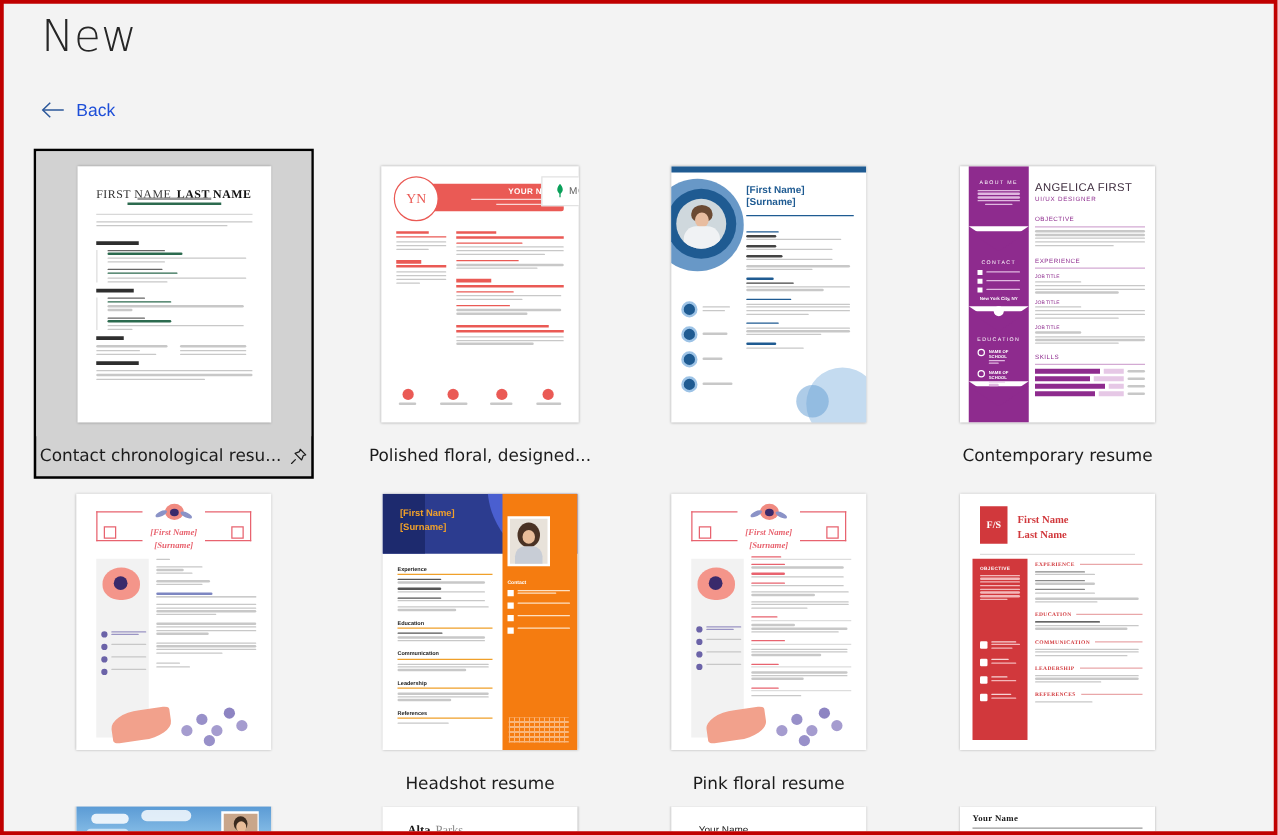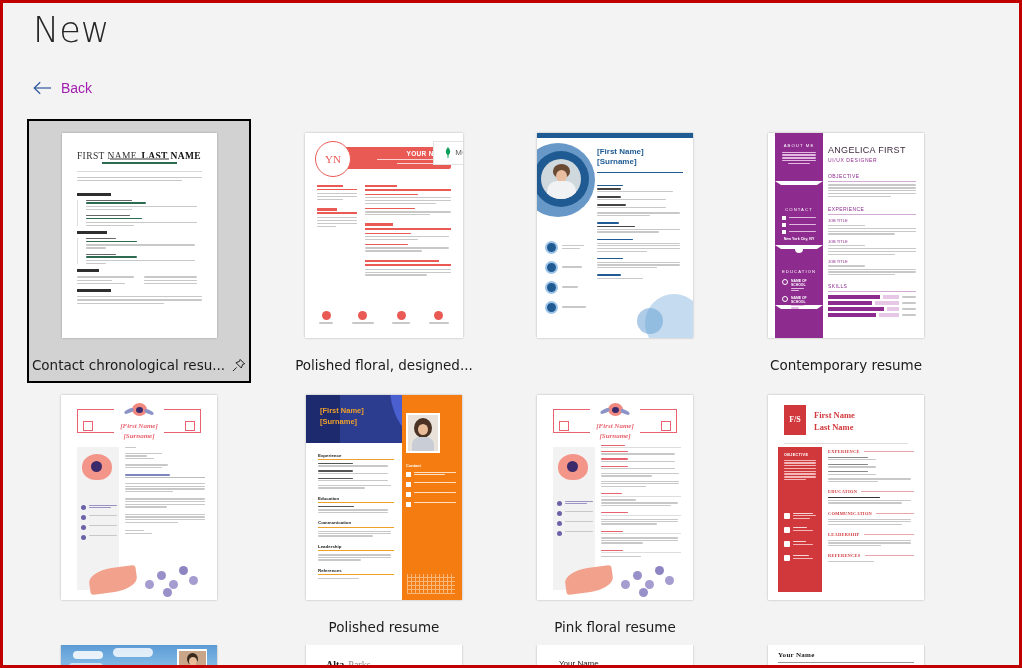--- a/index.html
+++ b/index.html
@@ -19,21 +19,21 @@
   }
   
   .page-title{
     position:absolute;left:30px;top:7px;
     font-size:35px;font-weight:300;color:#262626;letter-spacing:0px;
     font-family:"DejaVu Sans", sans-serif;
   }
   .back-link{
     position:absolute;left:30px;top:77px;
     display:flex;align-items:center;gap:9px;
-    color:#a21caf;font-size:14px;cursor:pointer;
+    color:#1d4ed8;font-size:14px;cursor:pointer;
   }
   .back-arrow{display:block;width:19px;height:14px;}
   .search-wrap{
     position:absolute;left:110px;top:73px;width:398px;height:32px;
     background:#ffffff;border:1px solid #8a8886;box-sizing:border-box;
     display:flex;align-items:center;
   }
   .search-value{
     flex:1;padding-left:9px;font-size:14px;color:#1b1b1b;
     font-family:"DejaVu Sans", sans-serif;
@@ -572,21 +572,21 @@
             <div class="ln" style="width:96%;margin-bottom:1.2px;"></div>
             <div class="ln" style="width:96%;margin-bottom:1.2px;"></div>
             <div class="ln" style="width:56%;margin-bottom:7px;"></div>
             <div style="font-size:4.4px;color:#1b1b1b;font-weight:700;margin-bottom:1.5px;">References</div>
             <div style="height:1px;background:#f0a02a;margin-bottom:3px;"></div>
             <div class="ln" style="width:54%;"></div>
           </div>
         </div>
       </div>
       <div class="caption">
-        <span>Polished resume</span>
+        <span>Headshot resume</span>
       </div>
     </div>
 
     <div class="cell" style="left:476px;top:262px;">
       <div class="tile">
         <div class="page" style="width:156px;height:205px;">
           <div style="position:absolute;left:16px;top:14px;width:36px;height:22px;border:1.4px solid #e8636f;border-right:none;"></div>
           <div style="position:absolute;right:16px;top:14px;width:36px;height:22px;border:1.4px solid #e8636f;border-left:none;"></div>
           <div style="position:absolute;left:22px;top:26px;width:8px;height:8px;border:1.2px solid #e8636f;"></div>
           <div style="position:absolute;right:22px;top:26px;width:8px;height:8px;border:1.2px solid #e8636f;"></div>

